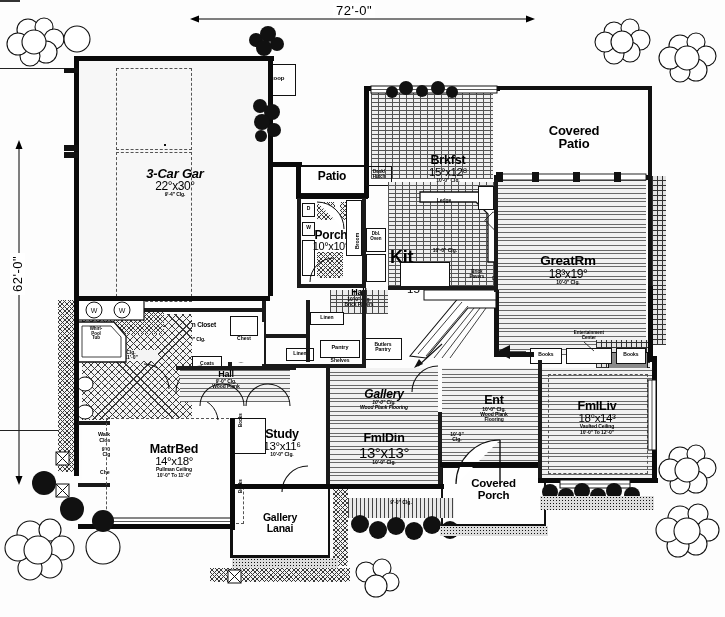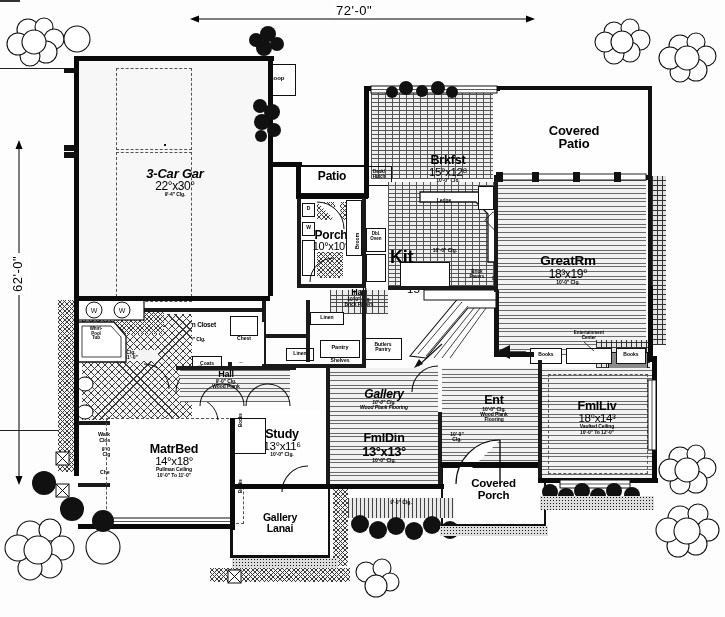--- a/index.html
+++ b/index.html
@@ -451,21 +451,21 @@
     <rect x="0" y="0" width="72" height="10" fill="#fff" stroke="#111" stroke-width="1"></rect>
   </svg>
 
   <svg class="abs" style="left:412px;top:366px;" width="26" height="26">
     <path d="M26,0 A26,26 0 0,0 0,26" fill="none" stroke="#111" stroke-width="1.1"></path>
   </svg>
 
   <div class="room fill-hline" style="left:330px;top:412px;width:108px;height:74px;"></div>
   <div class="lbl" style="left:330px;top:432px;width:108px;">
     <div class="nm" style="font-size:12.5px;">FmlDin</div>
-    <div class="dim" style="font-size:13px;font-weight:bold;">13°x13°</div>
+    <div class="dim" style="font-size:15px;">13°x13°</div>
     <div class="sub">10'-0" Clg.</div>
   </div>
   <div class="w wall-in" style="left:326px;top:368px;width:4px;height:120px;"></div>
   <div class="w wall-in" style="left:438px;top:412px;width:4px;height:76px;"></div>
   <div class="w wall-out" style="left:326px;top:484px;width:118px;height:5px;"></div>
 
   <div class="room fill-hline" style="left:442px;top:368px;width:100px;height:98px;"></div>
   <div class="lbl" style="left:448px;top:394px;width:92px;">
     <div class="nm" style="font-size:12.5px;">Ent</div>
     <div class="sub" style="white-space:pre-line;">10'-0" Clg.

